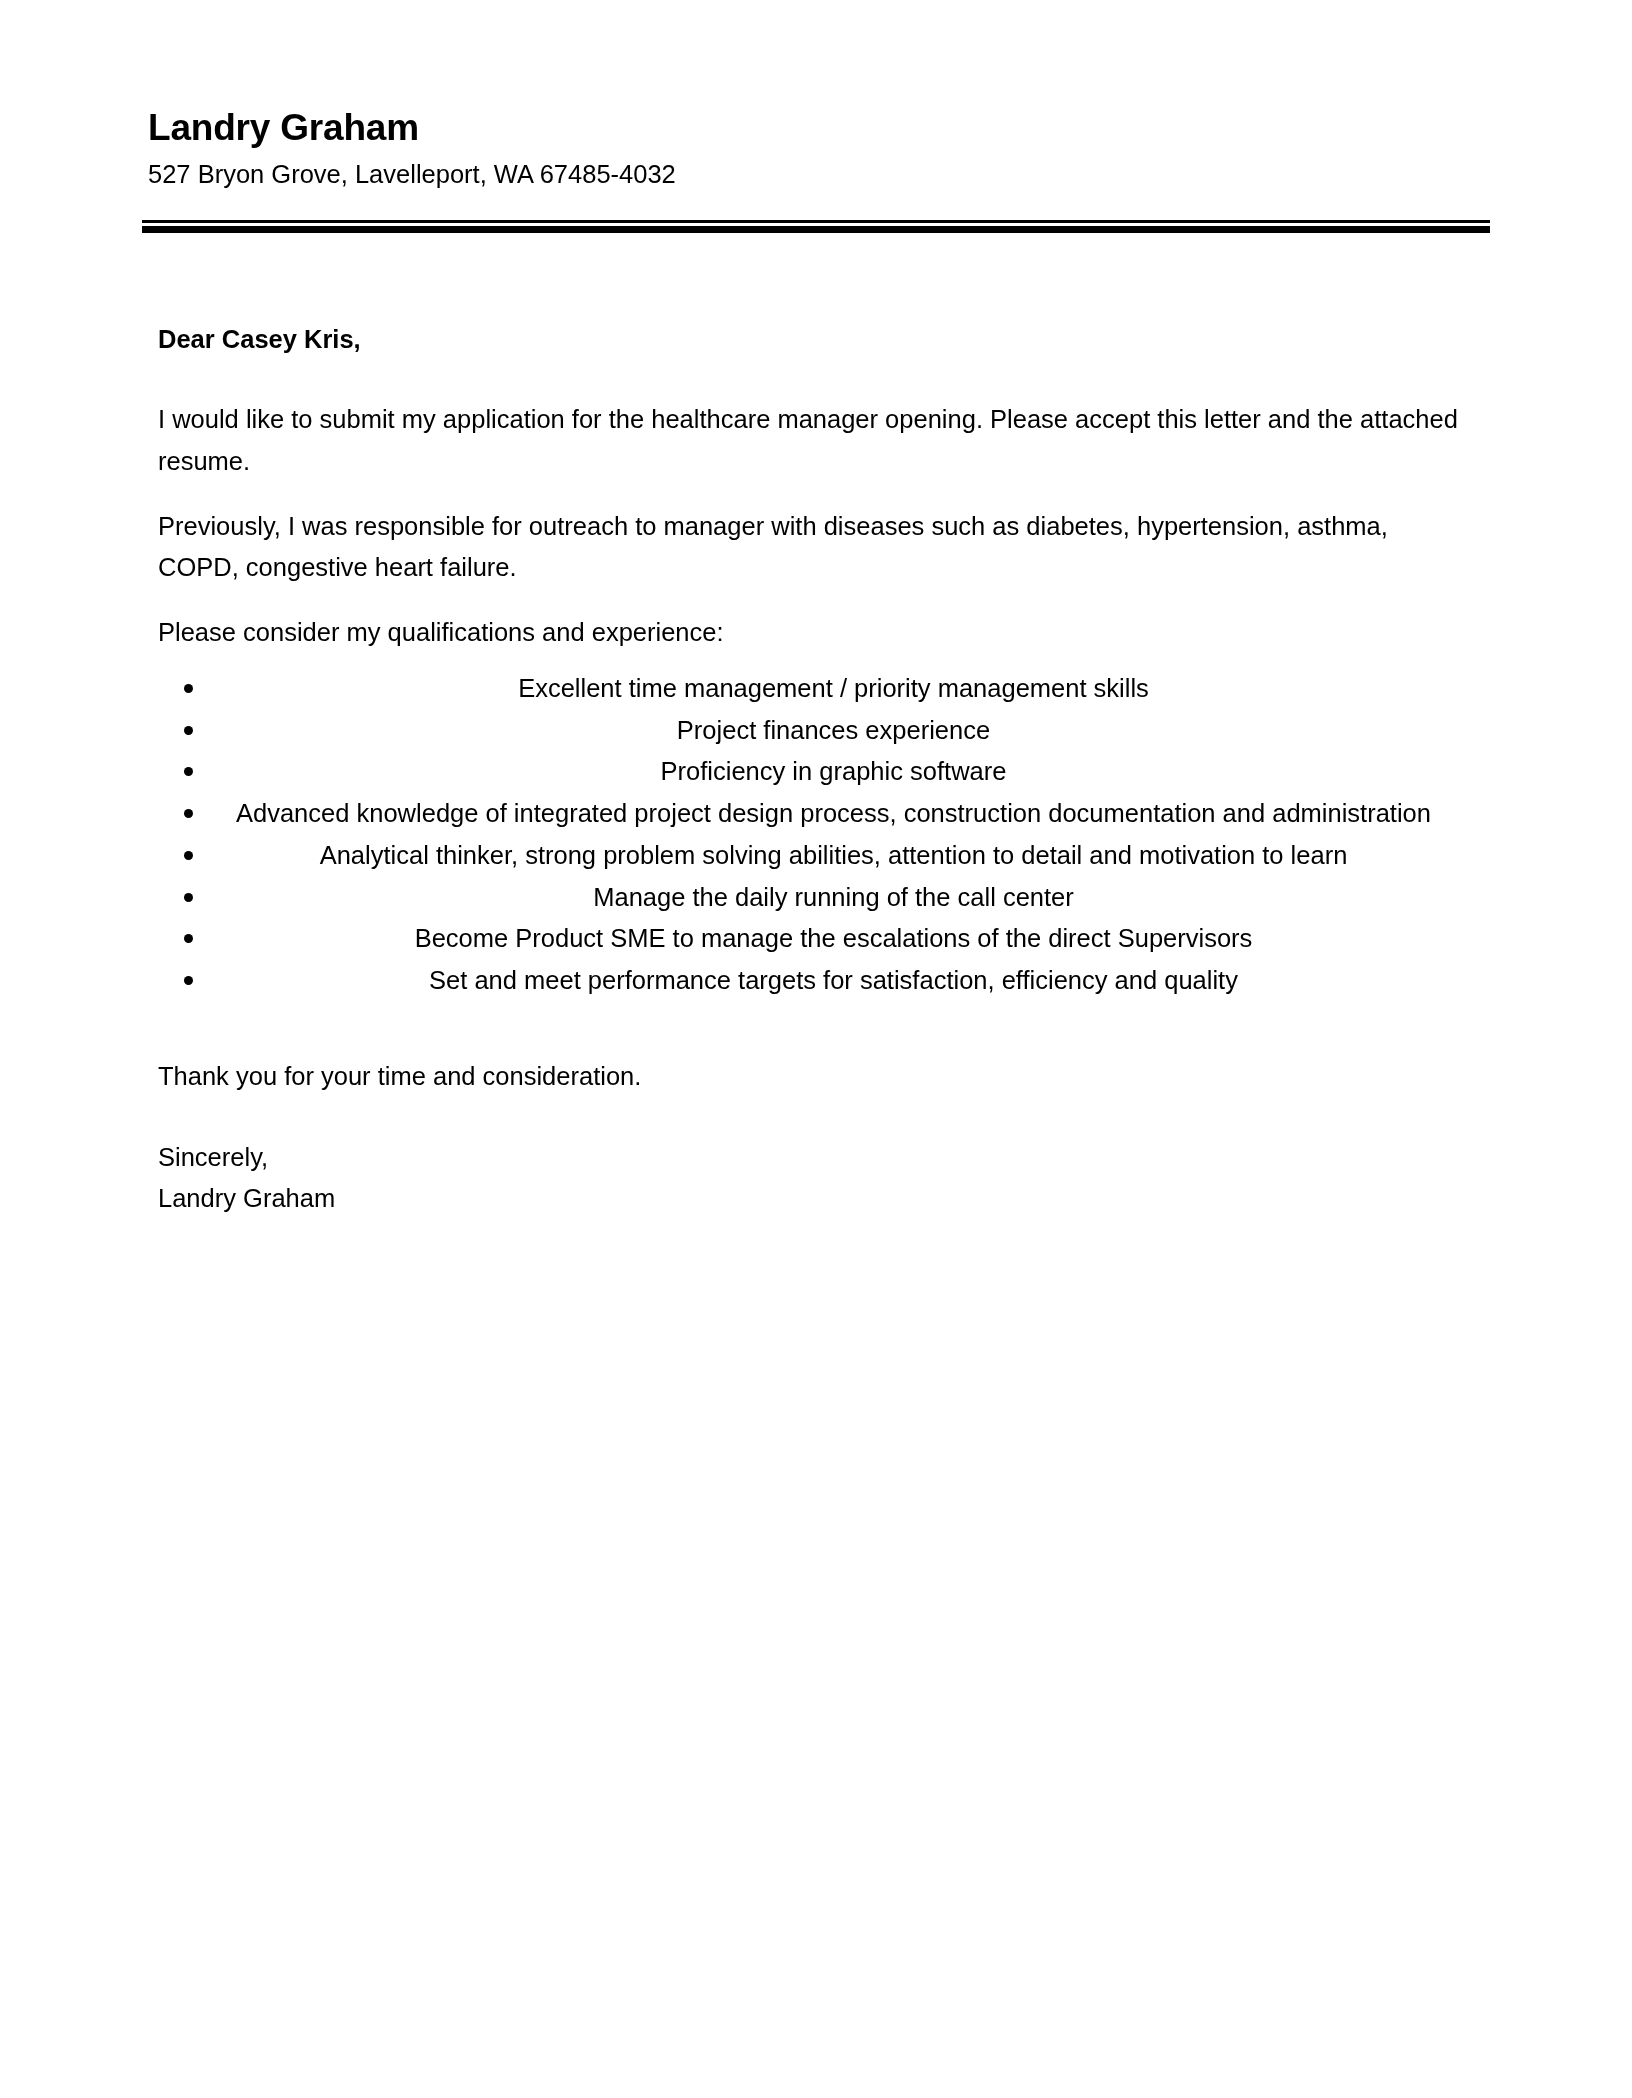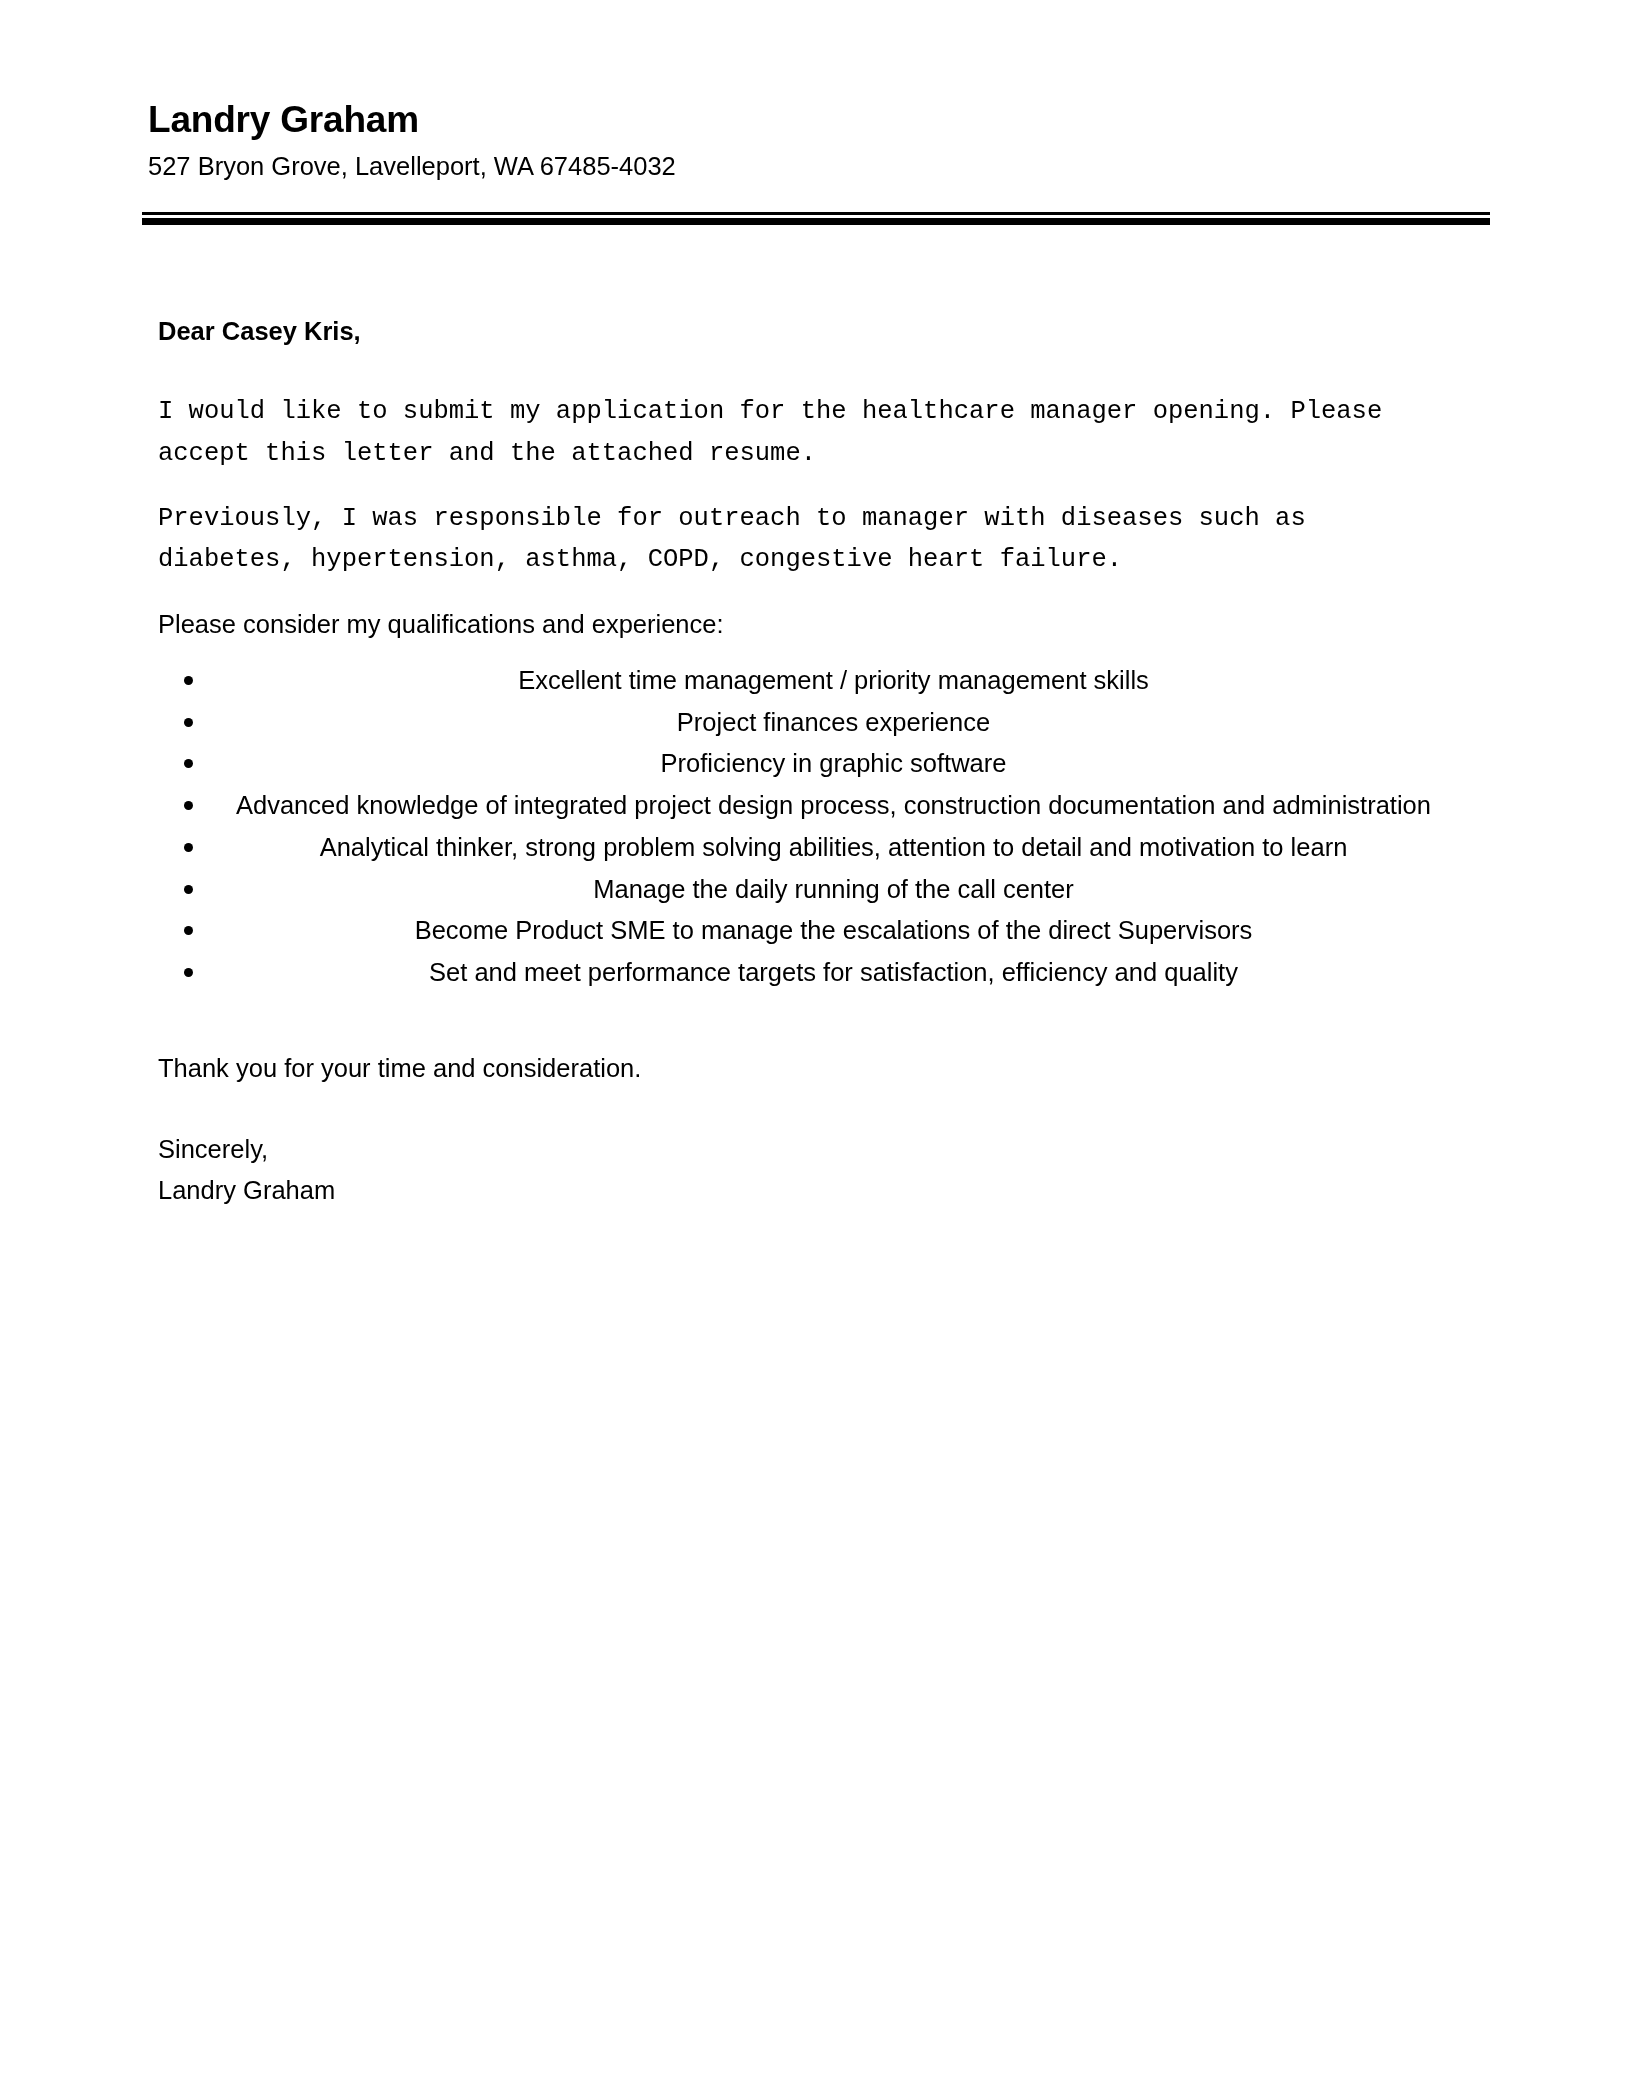--- a/index.html
+++ b/index.html
@@ -14,21 +14,21 @@
     color: #000000;
     -webkit-font-smoothing: antialiased;
   }
 
   .page {
     position: relative;
     width: 1632px;
     height: 2098px;
     background: #ffffff;
     box-sizing: border-box;
-    padding: 0 142px;
+    padding: 8px 142px;
   }
 
   
   .letterhead {
     padding-top: 98px;
   }
   .sender-name {
     font-size: 37px;
     font-weight: bold;
     line-height: 1.18;
@@ -71,21 +71,20 @@
     font-weight: bold;
     line-height: 1.45;
     margin: 0 0 41px 0;
   }
 
   .para {
     font-size: 25.5px;
     font-weight: normal;
     line-height: 1.62;
     margin: 0 0 24px 0;
-    font-family: Liberation Mono, monospace;
   }
 
   .qual-lead {
     font-size: 25.5px;
     line-height: 1.62;
     margin: 0 0 14px 0;
   }
 
   .qual-list {
     list-style: none;

